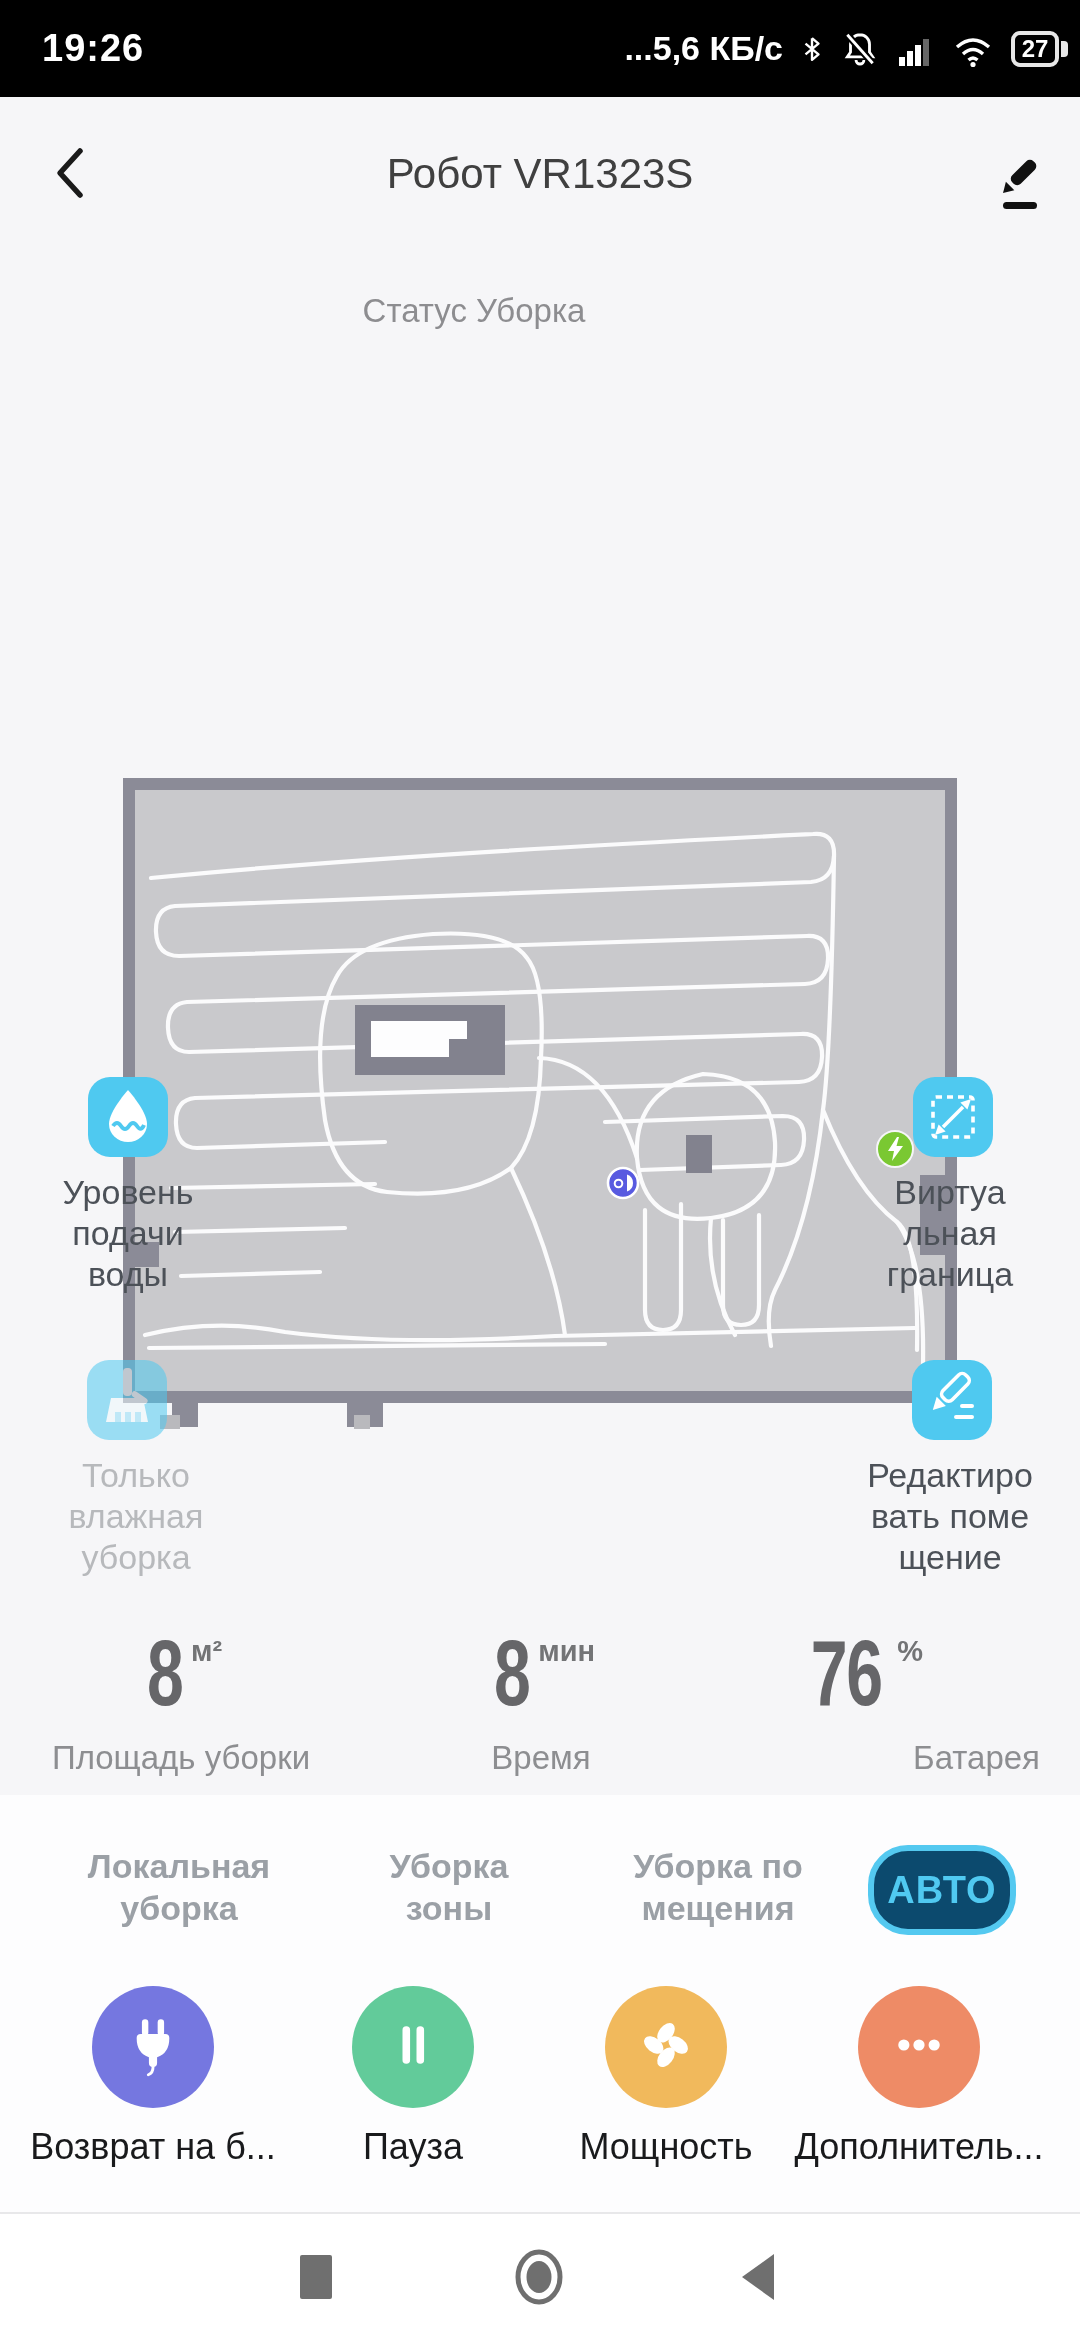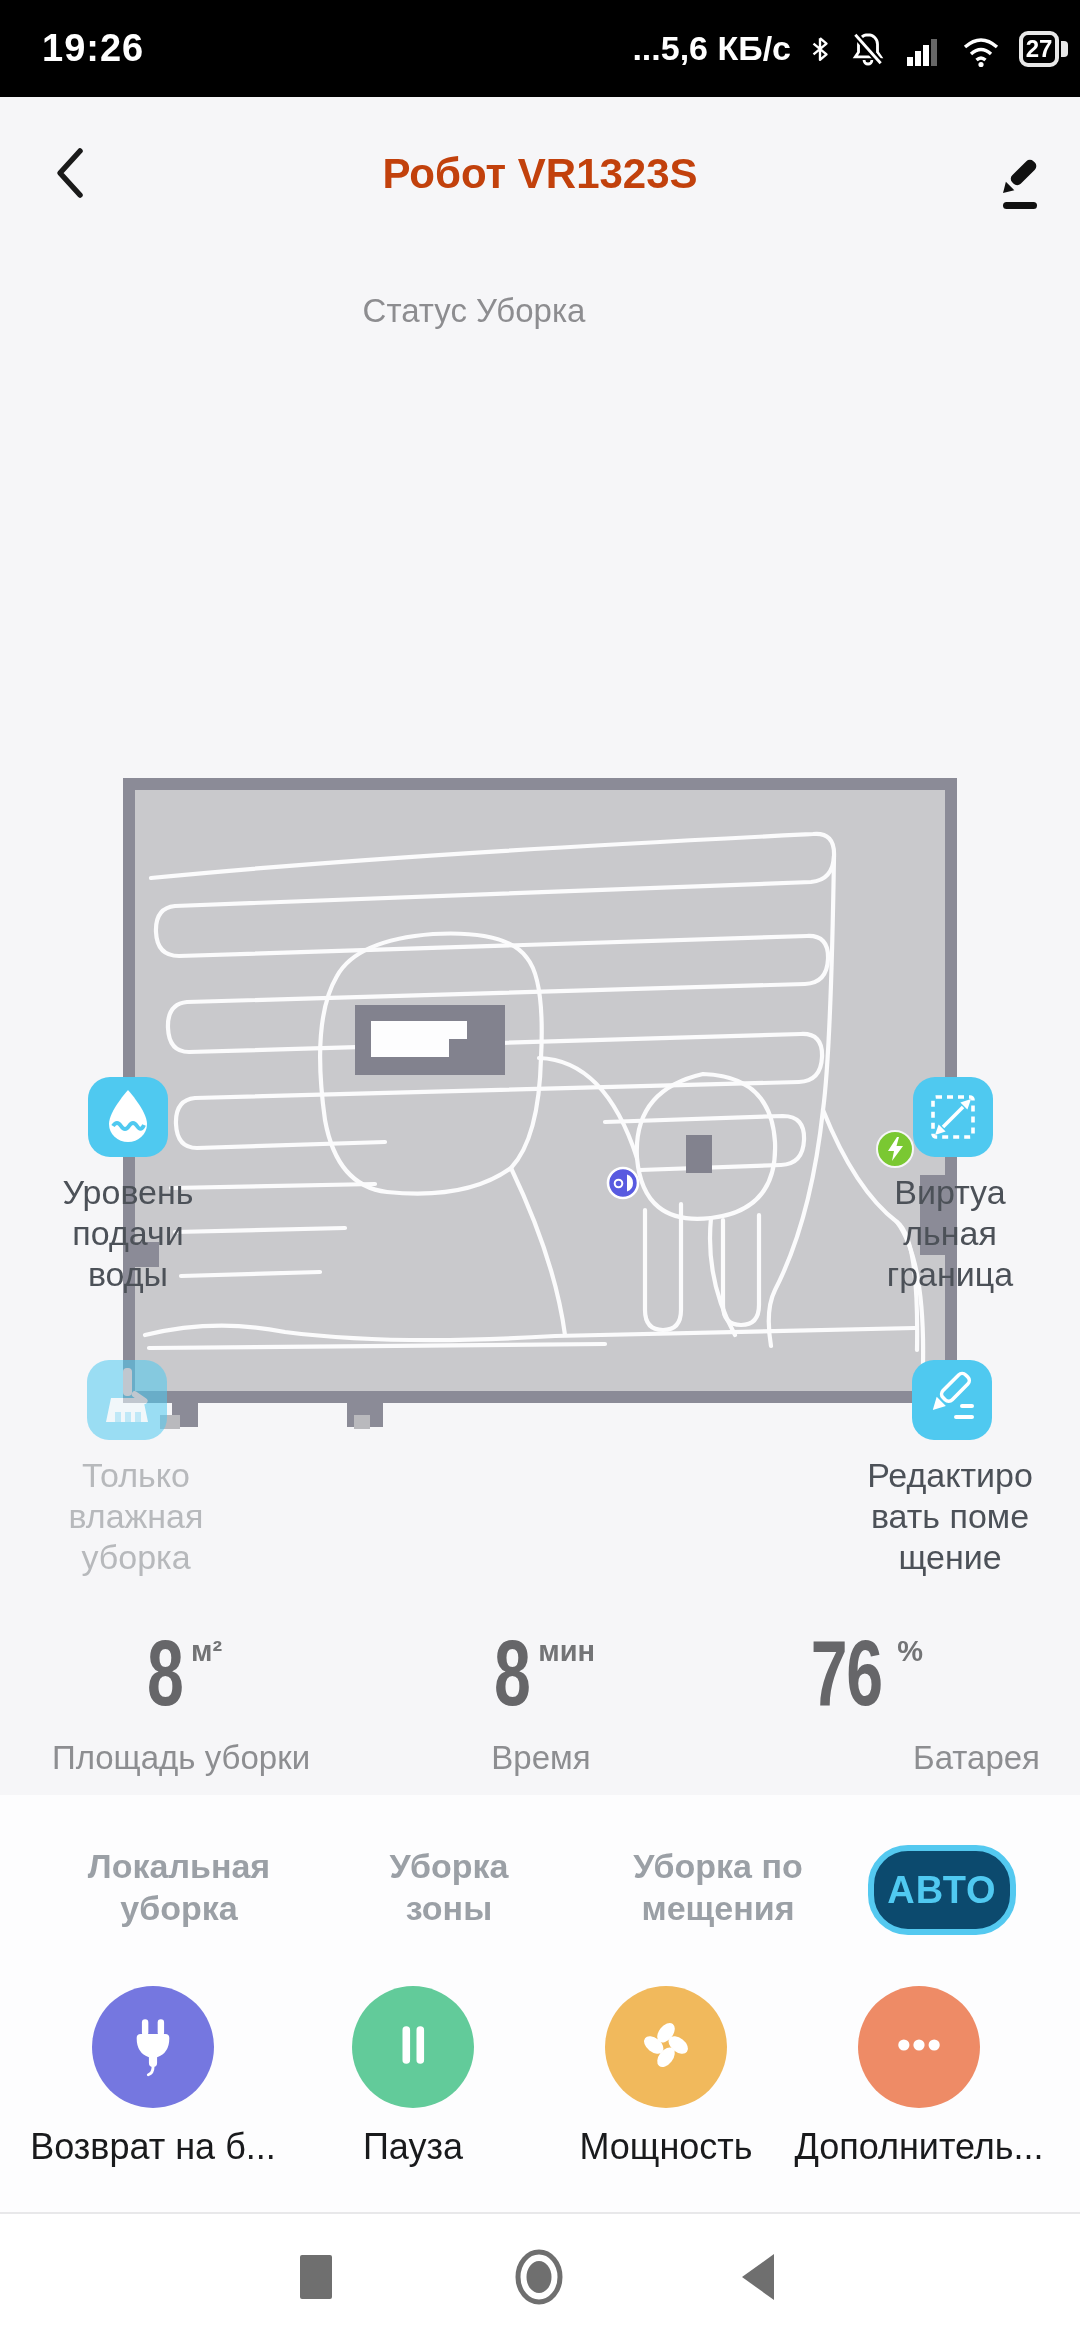--- a/index.html
+++ b/index.html
@@ -10,26 +10,26 @@
   }
   .abs{position:absolute;}
   
   #statusbar{left:0;top:0;width:1080px;height:97px;background:#000;color:#fff;
     display:flex;align-items:center;justify-content:space-between;padding:0 12px 0 42px;}
   #sb-time{font-size:38px;font-weight:700;letter-spacing:1px;}
   #sb-right{display:flex;align-items:center;gap:16px;}
   #sb-speed{font-size:34px;font-weight:700;}
   .sb-ic{display:flex;align-items:center;}
   #battery{display:flex;align-items:center;}
-  #battery .shell{width:40px;height:36px;border:4px solid #e8e8e8;border-radius:9px;
+  #battery .shell{width:48px;height:36px;border:4px solid #e8e8e8;border-radius:9px;
     display:flex;align-items:center;justify-content:center;font-size:24px;font-weight:700;color:#fff;}
   #battery .nub{width:7px;height:16px;background:#e8e8e8;border-radius:0 4px 4px 0;margin-left:2px;}
   
   #back-btn{left:30px;top:135px;width:80px;height:80px;display:flex;align-items:center;justify-content:center;}
-  #page-title{left:0;top:150px;width:1080px;text-align:center;font-size:42px;font-weight:700;color:#c2410c;}
+  #page-title{left:0;top:150px;width:1080px;text-align:center;font-size:42px;font-weight:400;color:#404040;}
   #edit-btn{left:975px;top:140px;width:90px;height:90px;display:flex;align-items:center;justify-content:center;}
   #status-line{left:0;top:292px;width:948px;text-align:center;font-size:33px;color:#8d8d90;}
   
   #map{left:123px;top:778px;width:834px;height:625px;background:#c9c9cc;border:12px solid #8b8b97;}
   #map svg{position:absolute;left:0;top:0;}
   .mapnub{background:#8b8b97;}
   .mapnub-light{background:#b9b9bd;}
   
   .feat-ic{width:80px;height:80px;border-radius:22px;background:#4fc9f0;
     display:flex;align-items:center;justify-content:center;}

